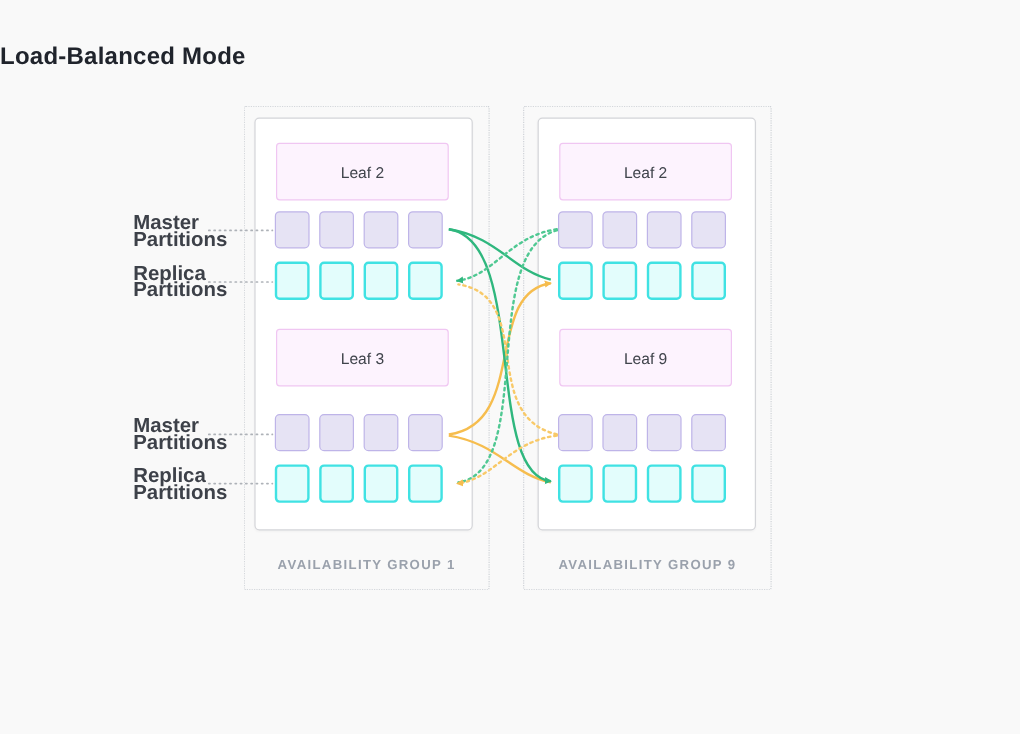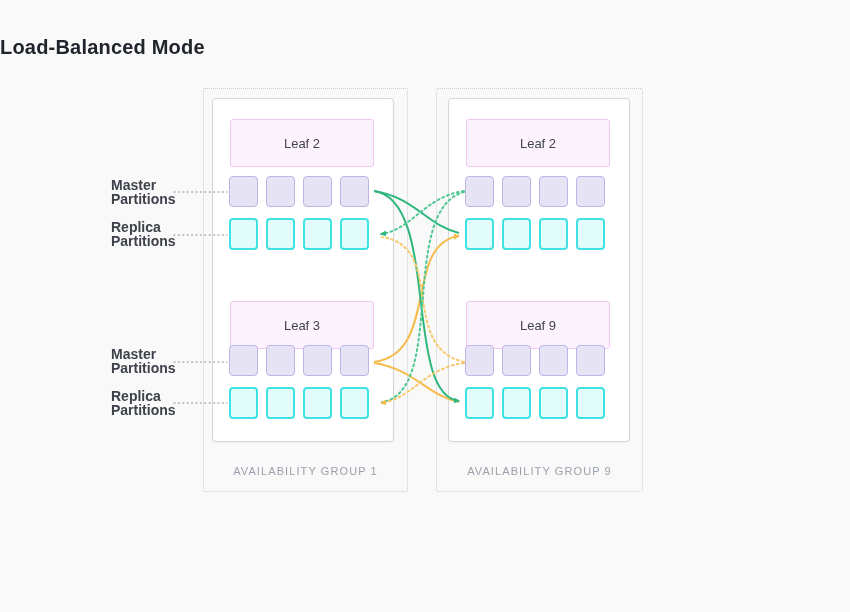--- a/index.html
+++ b/index.html
@@ -18,56 +18,56 @@
   }
 
   .avail-group{
     position:absolute;top:88px;height:402px;
     border:1px dotted #c7cbd1;border-radius:2px;
   }
   #group-1{left:203px;width:203px;}
   #group-2{left:436px;width:205px;}
   .group-label{
     position:absolute;bottom:14px;left:0;width:100%;
-    text-align:center;font-size:11px;font-weight:400;
+    text-align:center;font-size:11px;font-weight:700;
     letter-spacing:1.1px;color:#9aa1ac;white-space:nowrap;
   }
 
   .leaf-card{
     position:absolute;top:98px;width:180px;height:342px;
     background:#ffffff;border:1px solid #d4d5d9;border-radius:4px;
     box-shadow:0 1px 2px rgba(0,0,0,0.03);
   }
   #card-1{left:212px;}
   #card-2{left:448px;}
 
   .leaf-box{
     position:absolute;left:17px;width:142px;height:46px;
     background:#fdf3fe;border:1px solid #f0c6f2;border-radius:3px;
     display:flex;align-items:center;justify-content:center;
     font-size:13px;color:#40444c;
   }
   .leaf-box.row-a{top:20px;}
-  .leaf-box.row-b{top:202px;}
+  .leaf-box.row-b{top:175px;}
 
   .part-row{
     position:absolute;left:16px;display:flex;gap:8px;
   }
   .part-row.master-a{top:77px;}
   .part-row.replica-a{top:119px;}
   .part-row.master-b{top:246px;}
   .part-row.replica-b{top:288px;}
 
   .partition{width:29px;border-radius:4px;box-sizing:border-box;}
   .partition.master{height:31px;background:#e6e3f4;border:1.5px solid #beb4e8;}
   .partition.replica{height:32px;background:#e3fdfc;border:2px solid #40e2e3;}
 
   .side-label{
     position:absolute;left:111px;width:80px;
-    font-size:14px;line-height:13.5px;font-weight:600;color:#3d4149;
+    font-size:17px;line-height:13.5px;font-weight:600;color:#3d4149;
   }
   #side-label-0{top:179px;}
   #side-label-1{top:221px;}
   #side-label-2{top:348px;}
   #side-label-3{top:390px;}
 
   #overlay{position:absolute;inset:0;pointer-events:none;}
   .conn{fill:none;stroke-width:2;}
   .conn.dotted{stroke-dasharray:2 3.2;stroke-linecap:round;}
   .leader{fill:none;stroke:#aeb2b8;stroke-width:1.4;stroke-dasharray:1 3.4;stroke-linecap:round;}

